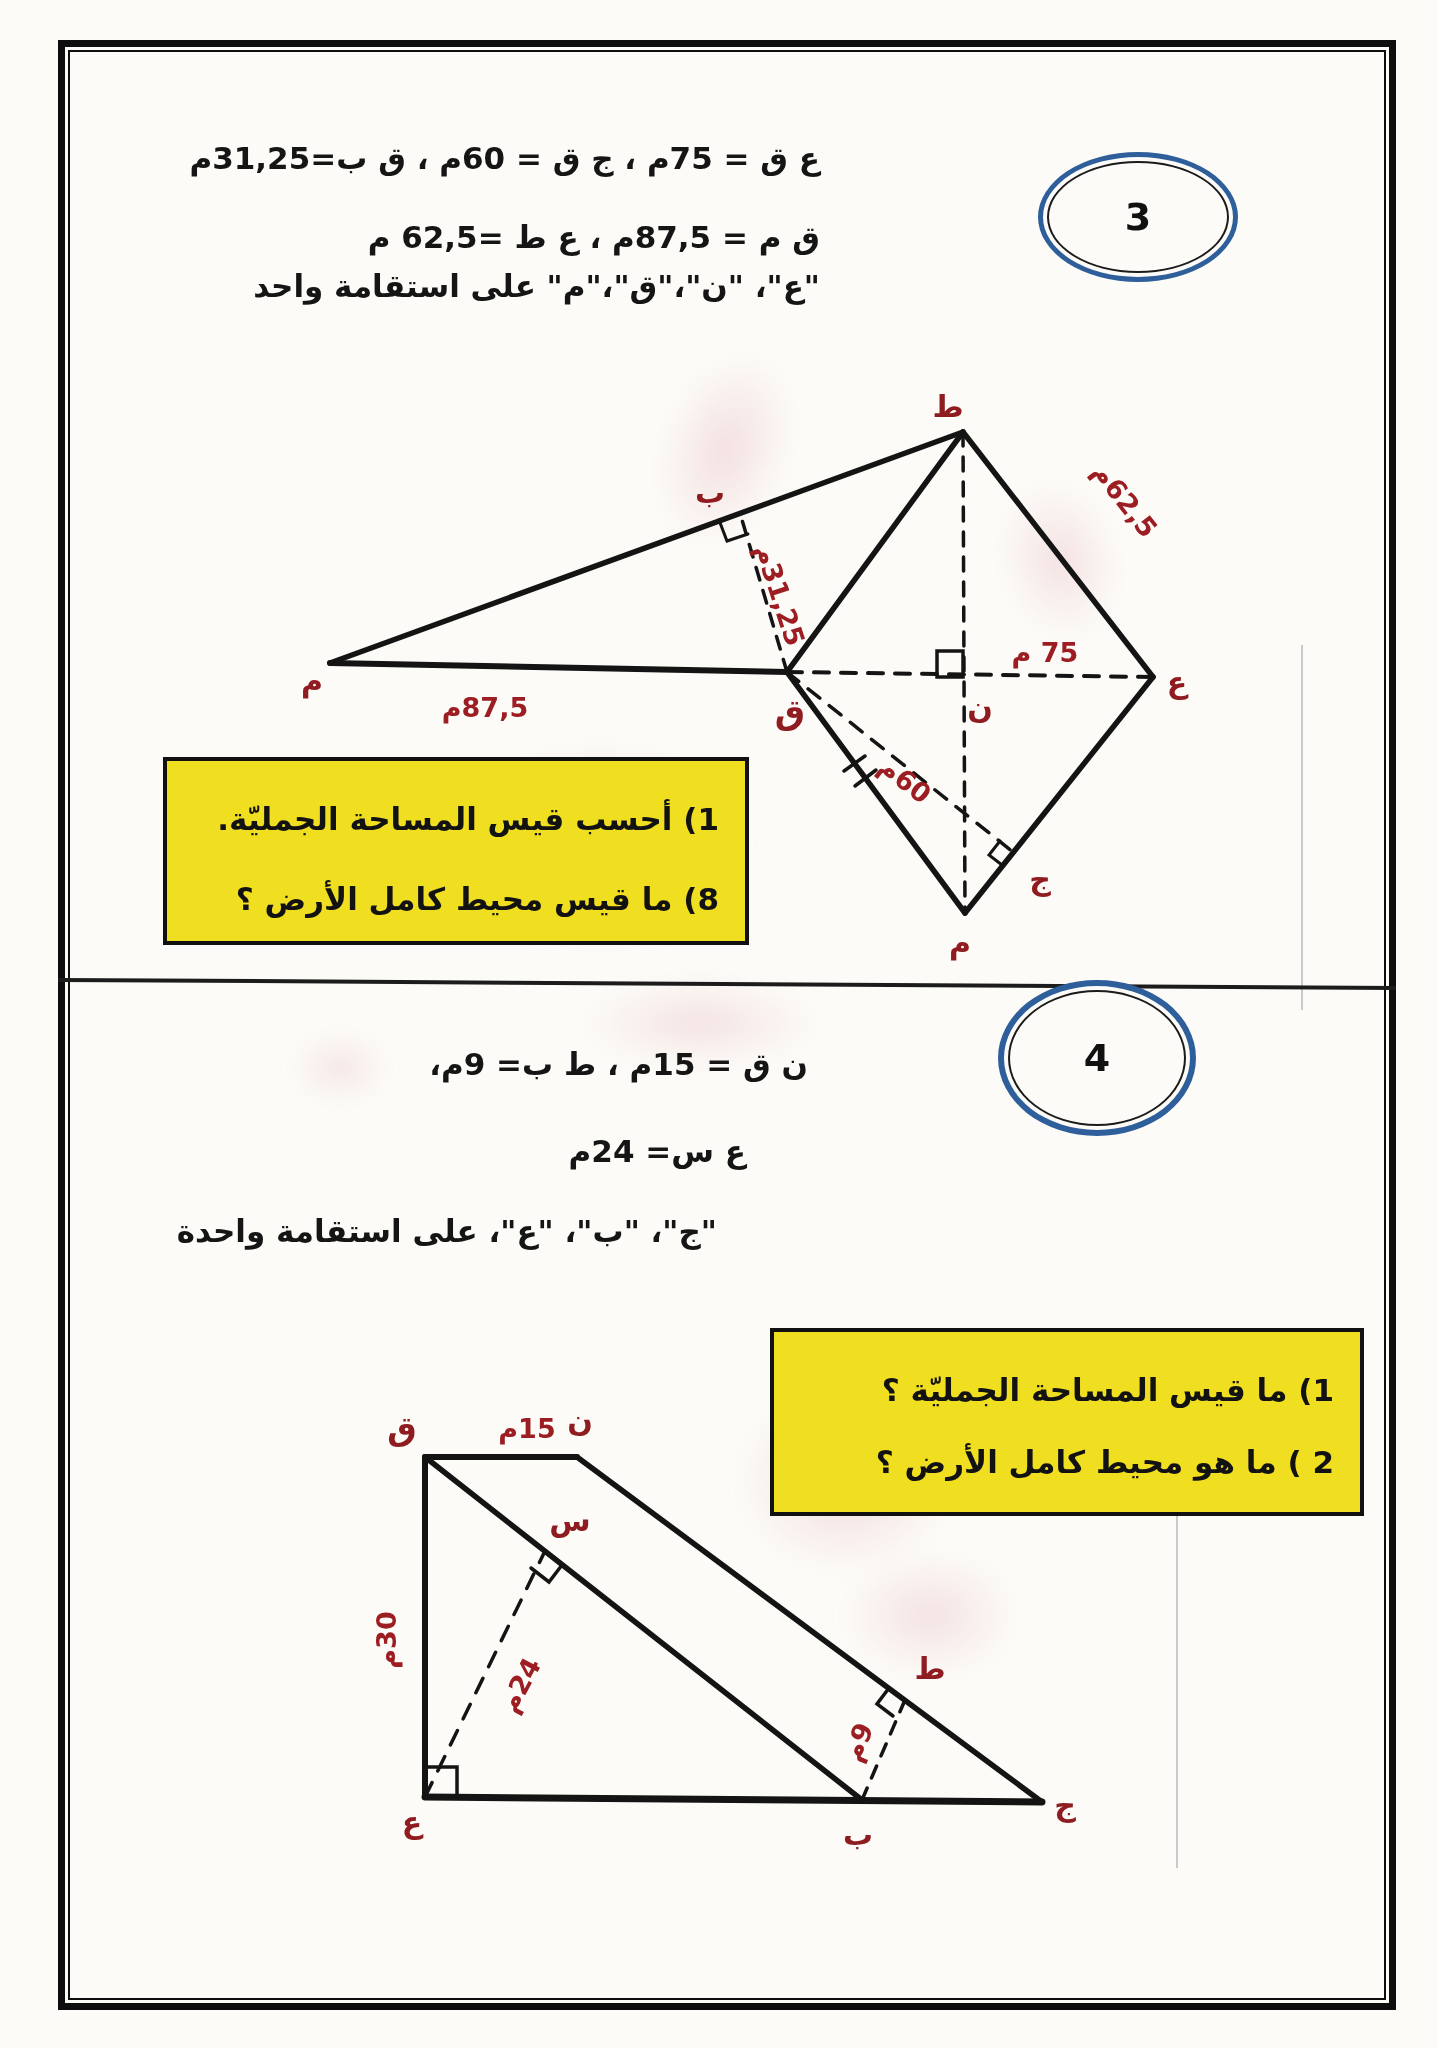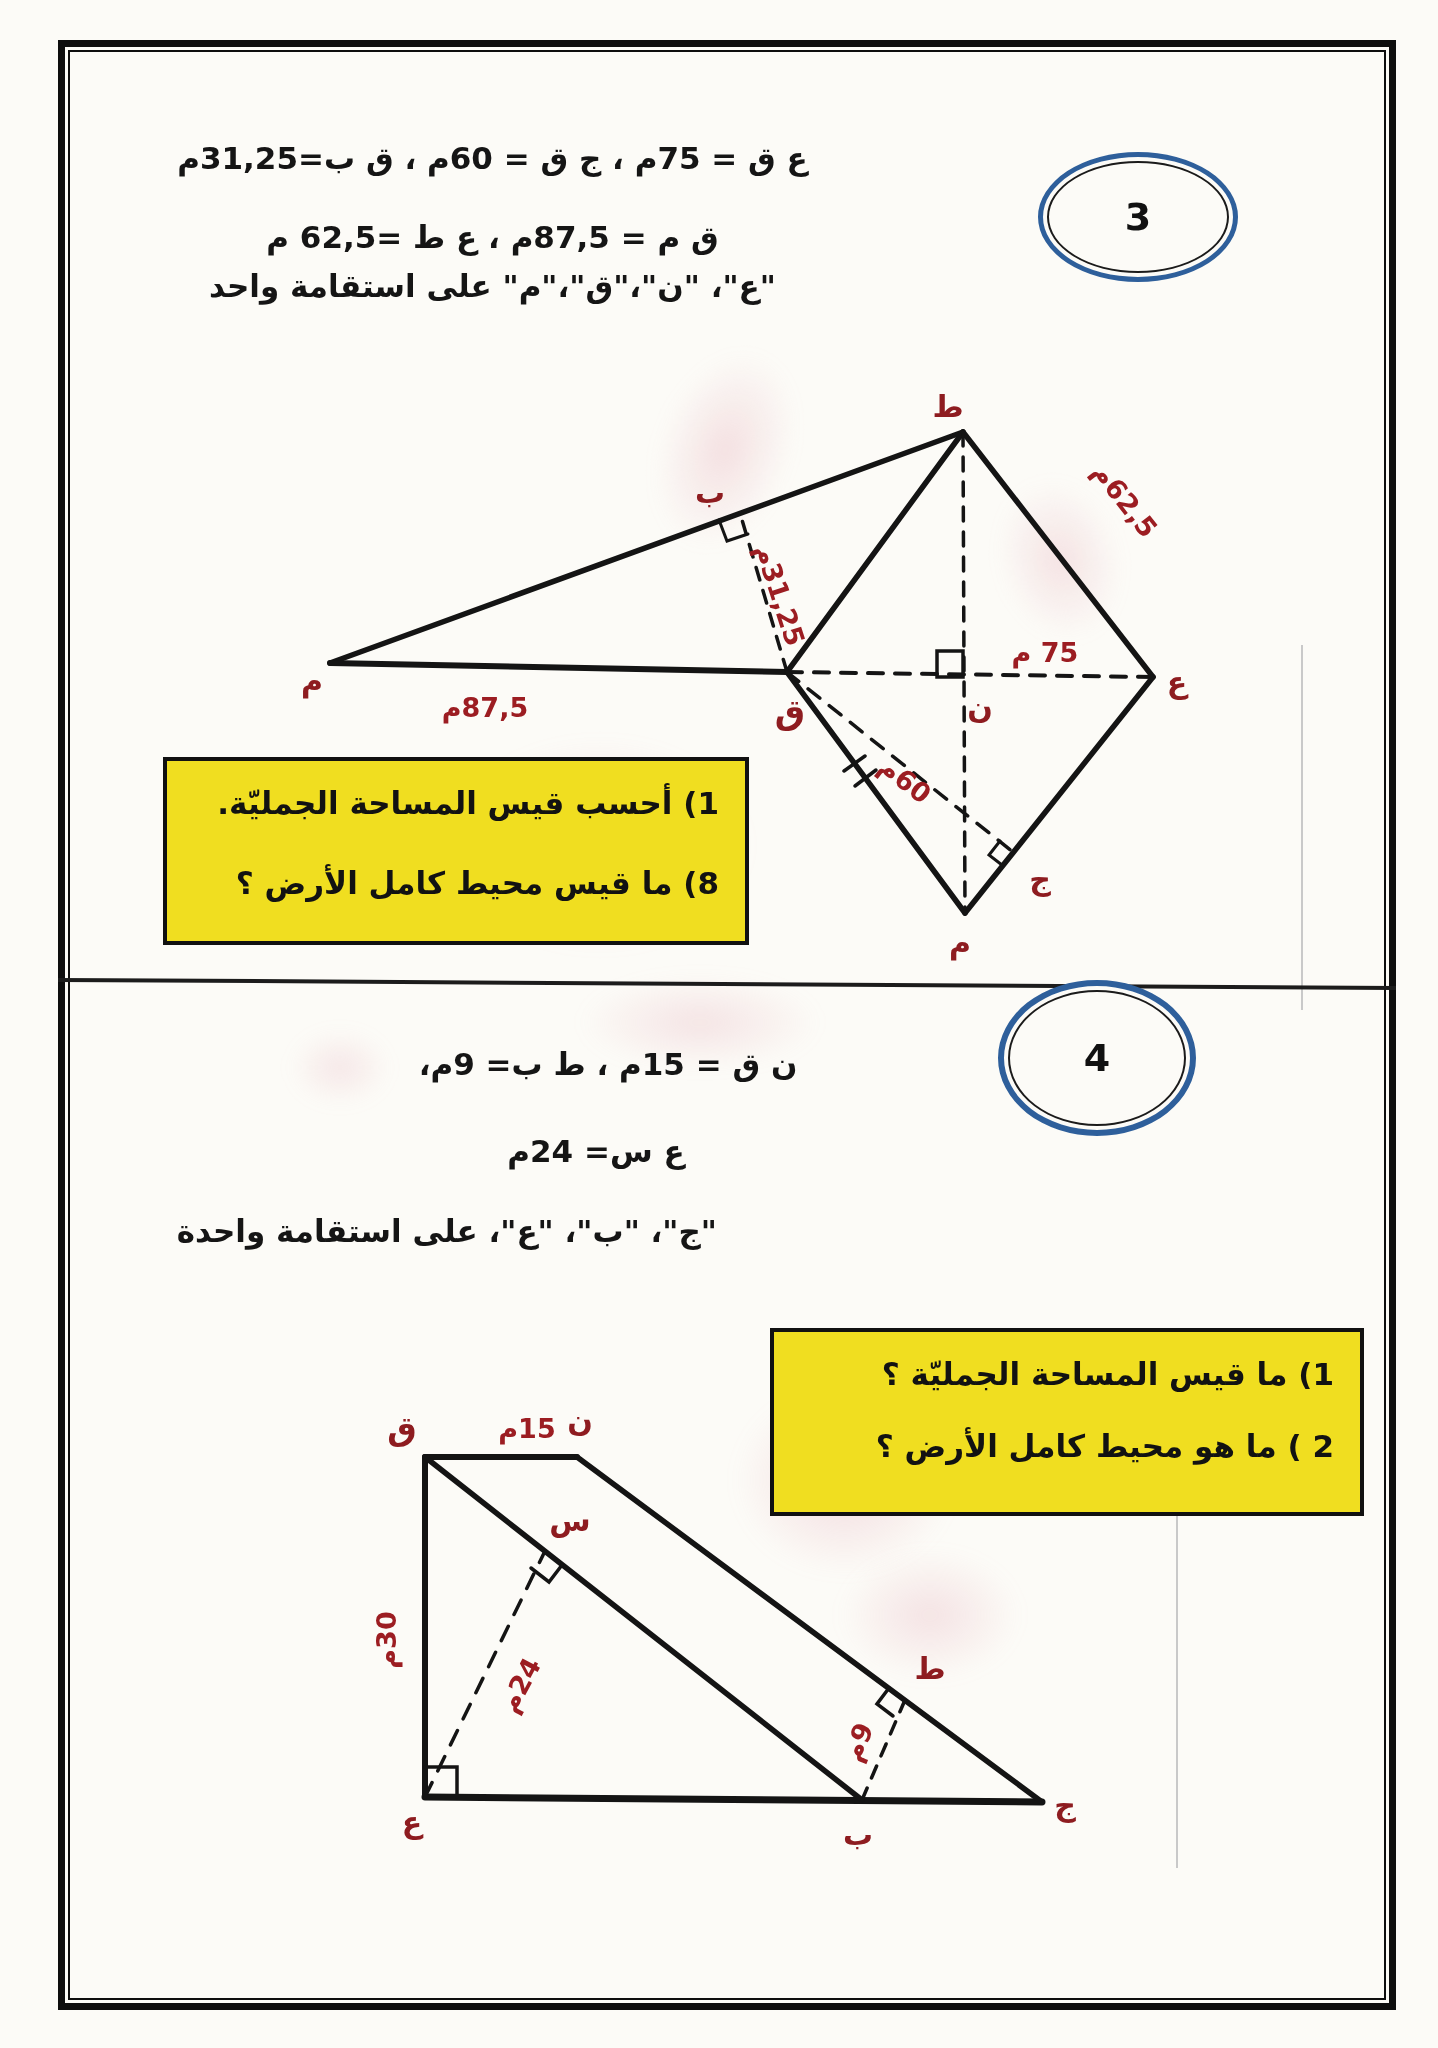--- a/index.html
+++ b/index.html
@@ -15,26 +15,26 @@
   .frame-inner{
     position:absolute;left:3px;top:3px;right:3px;bottom:3px;
     border:2.5px solid #0e0e0e;
   }
   .divider{
     position:absolute;left:58px;top:982px;width:1338px;height:3.5px;
     background:#1c1c1c;transform:rotate(0.35deg);
   }
   .vline{position:absolute;width:2px;background:#c9c9c9;}
   .smudge{position:absolute;border-radius:50%;filter:blur(9px);pointer-events:none;}
-  .tline{position:absolute;height:48px;font-size:31px;font-weight:bold;text-align:center;white-space:nowrap;}
+  .tline{position:absolute;height:48px;font-size:31px;font-weight:bold;white-space:nowrap;}
   .ybox{
     position:absolute;background:#f0de20;border:4px solid #111;
   }
   .yline{
-    position:absolute;right:26px;font-size:31px;font-weight:bold;white-space:nowrap;color:#121212;
+    position:absolute;right:26px;font-size:31px;font-weight:bold;white-space:nowrap;color:#121212;margin-top:16px;
   }
   .badge{position:absolute;border-radius:50%;}
   .badge .ring{position:absolute;left:4px;top:4px;right:4px;bottom:4px;border-radius:50%;border:2.5px solid #1b1b1b;}
   .badge .num{
     position:absolute;left:0;top:0;width:100%;height:100%;
     display:flex;align-items:center;justify-content:center;
     font-size:38px;font-weight:bold;color:#111;
   }
   .fig{position:absolute;}
   .fig svg{position:absolute;left:0;top:0;}

